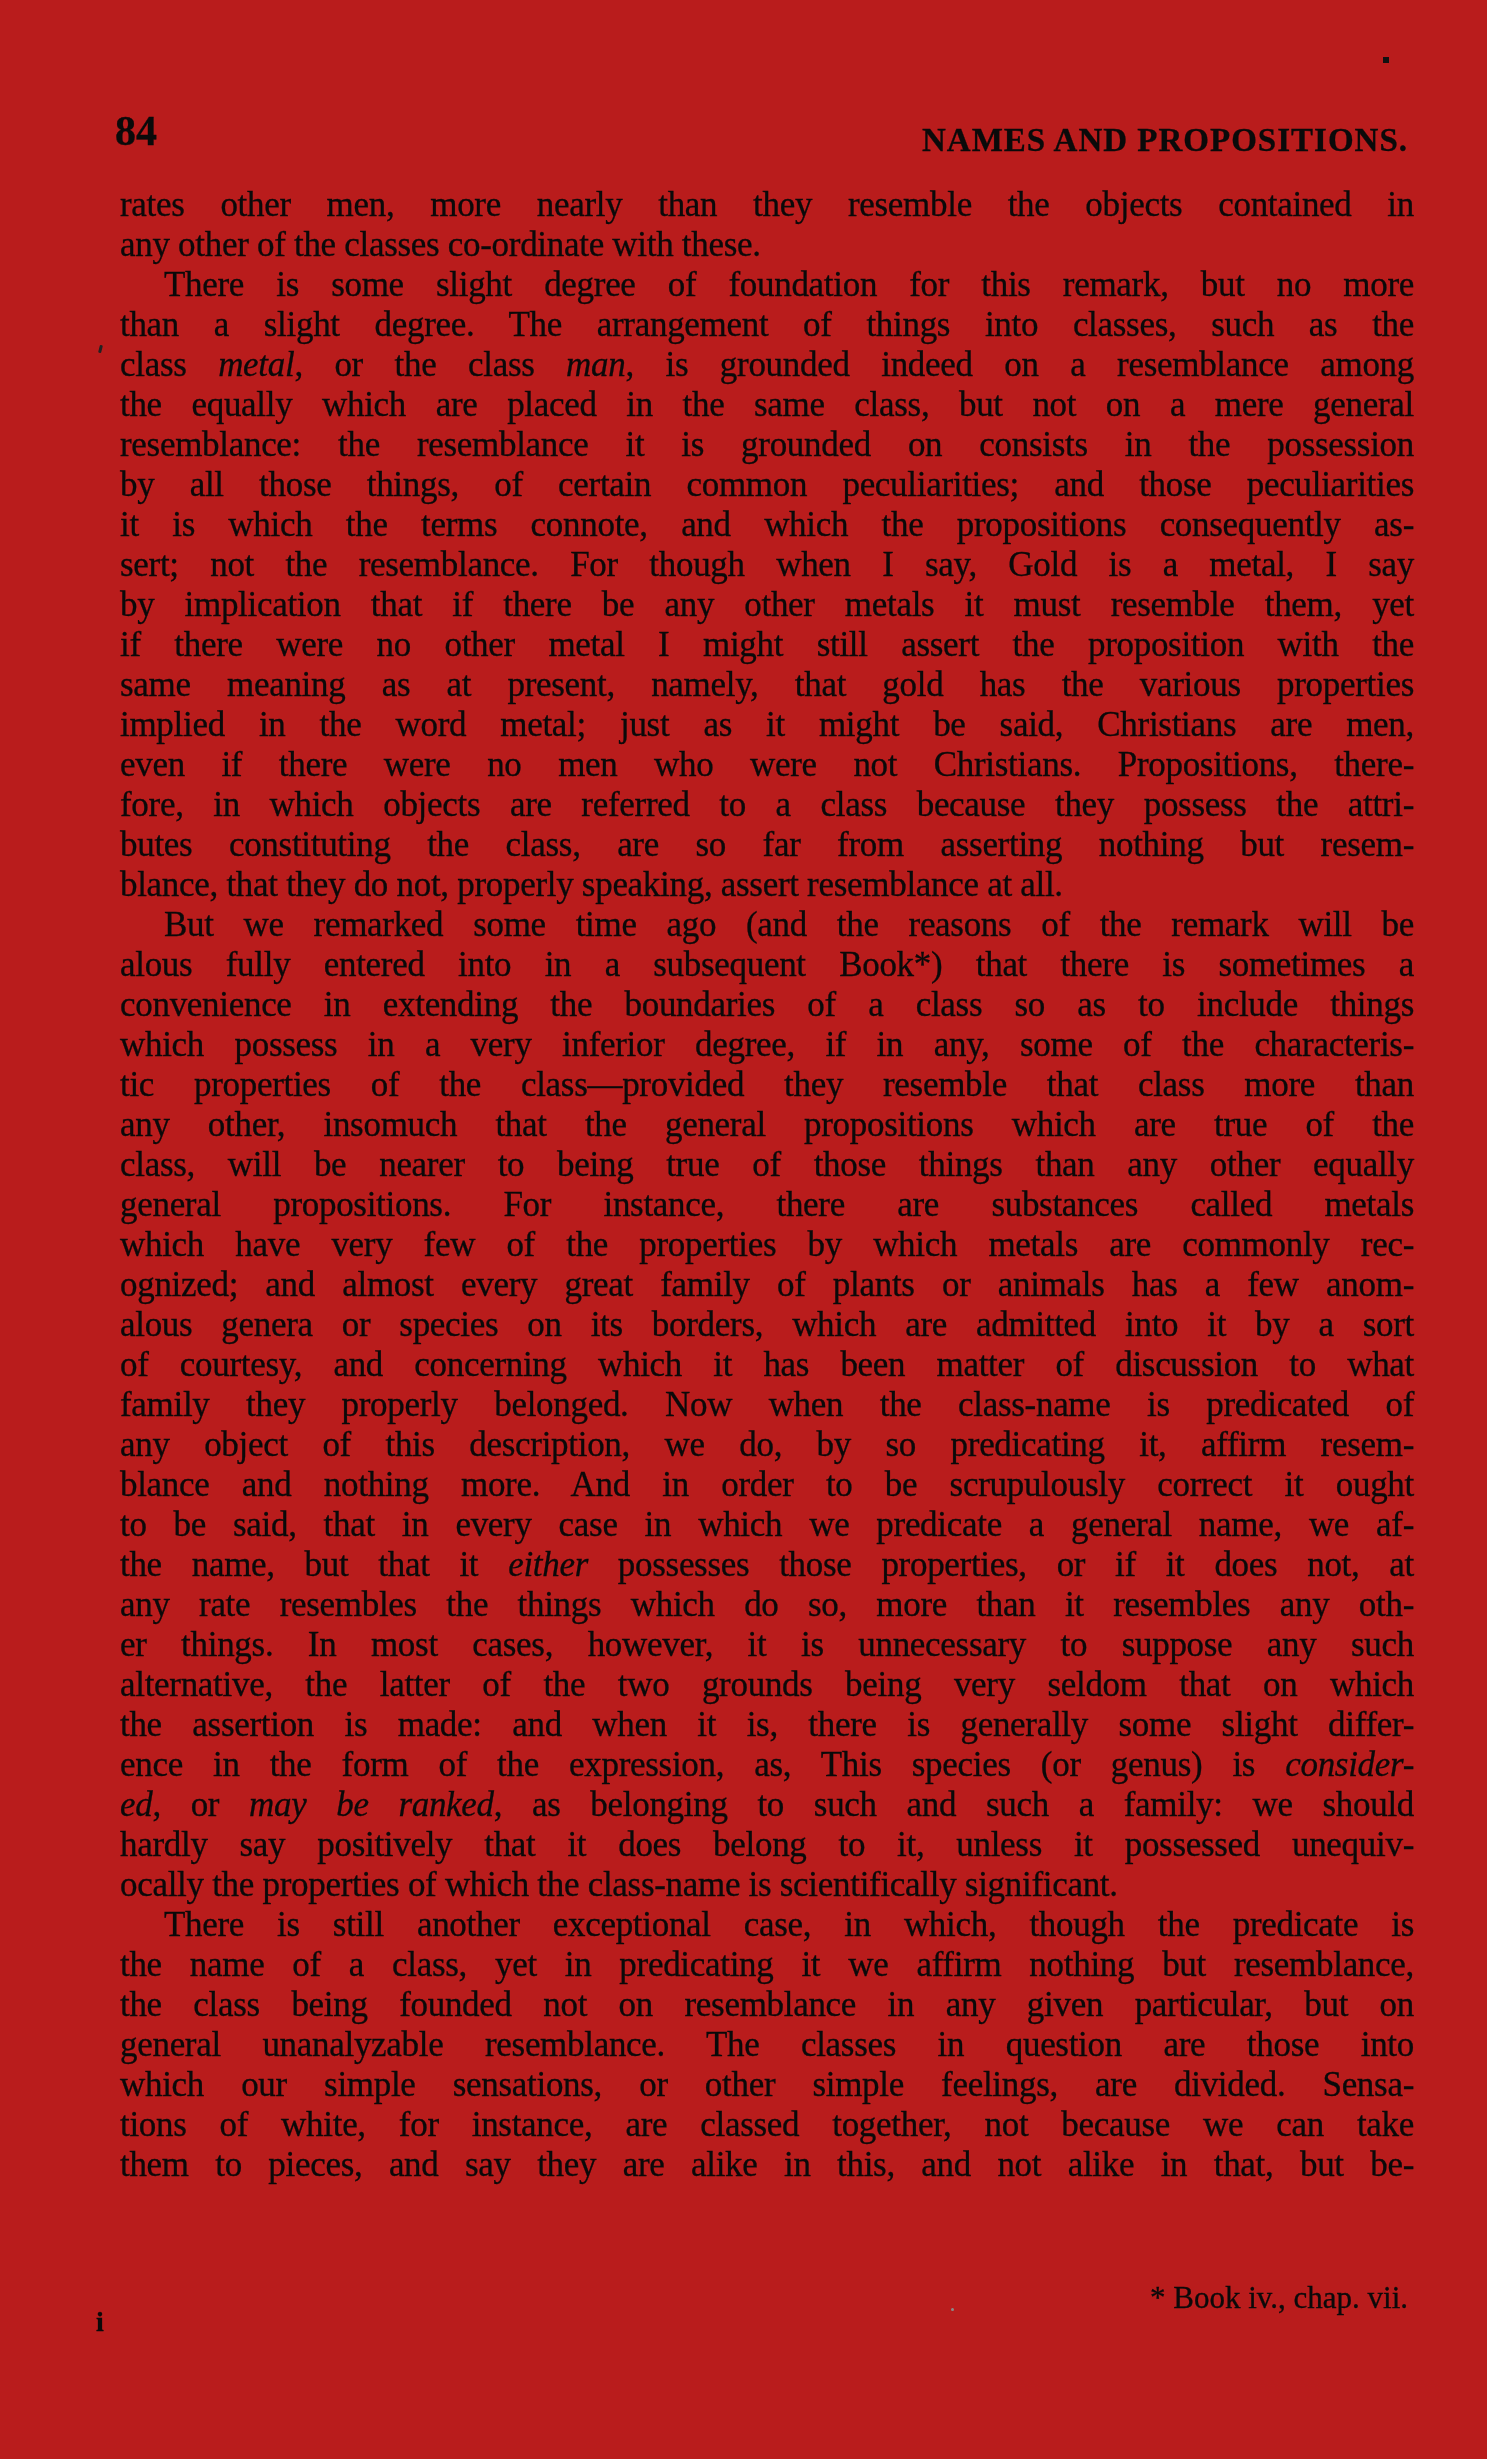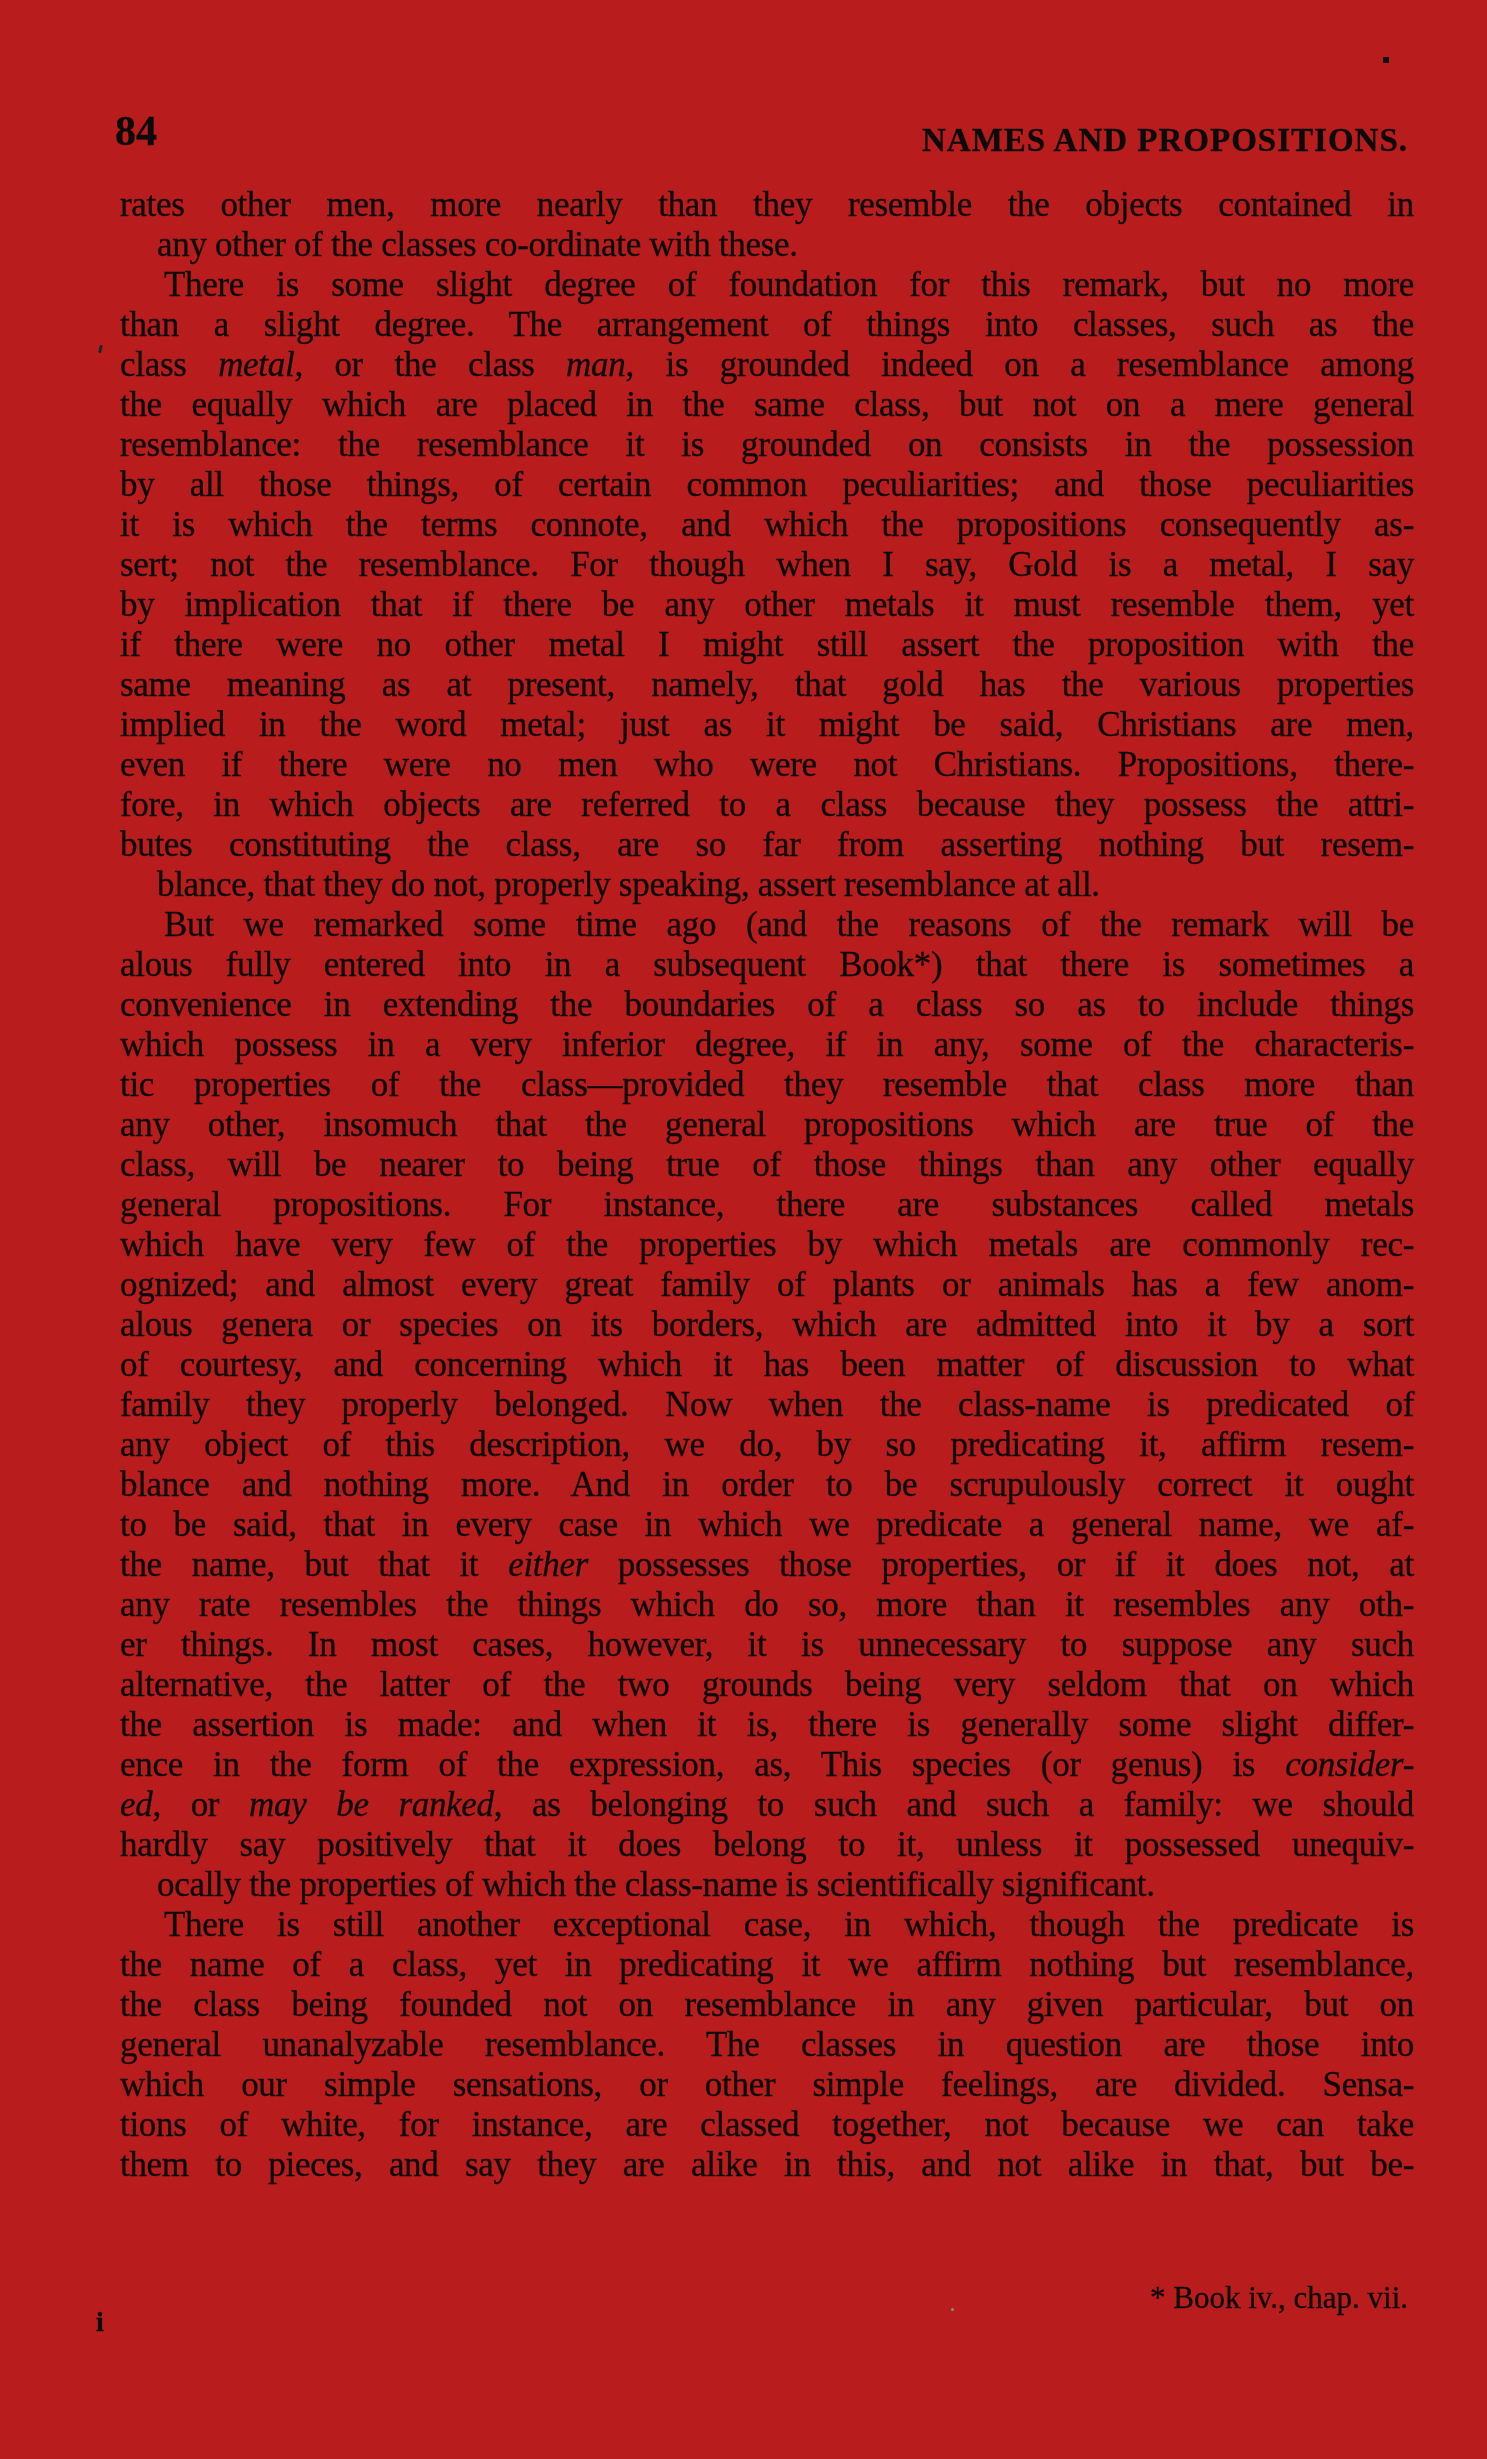--- a/index.html
+++ b/index.html
@@ -33,21 +33,21 @@
     font-size: 35px; line-height: 40px;
     letter-spacing: -0.3px;
     -webkit-text-stroke: 0.3px currentColor;
   }
   .line {
     text-align: justify;
     text-align-last: justify;
     white-space: normal;
     height: 40px; overflow: visible;
   }
-  .line.end { text-align-last: left; margin-left: 37px; }
+  .line.end { text-align-last: left; }
   .line.ind { text-indent: 44px; }
   .line i { font-style: italic; }
   
   .footnote {
     position: absolute; left: 114px; top: 2280px; width: 1294px;
     text-align: right; font-size: 31px;
     -webkit-text-stroke: 0.3px currentColor;
   }
   
   .speck-top-right {

